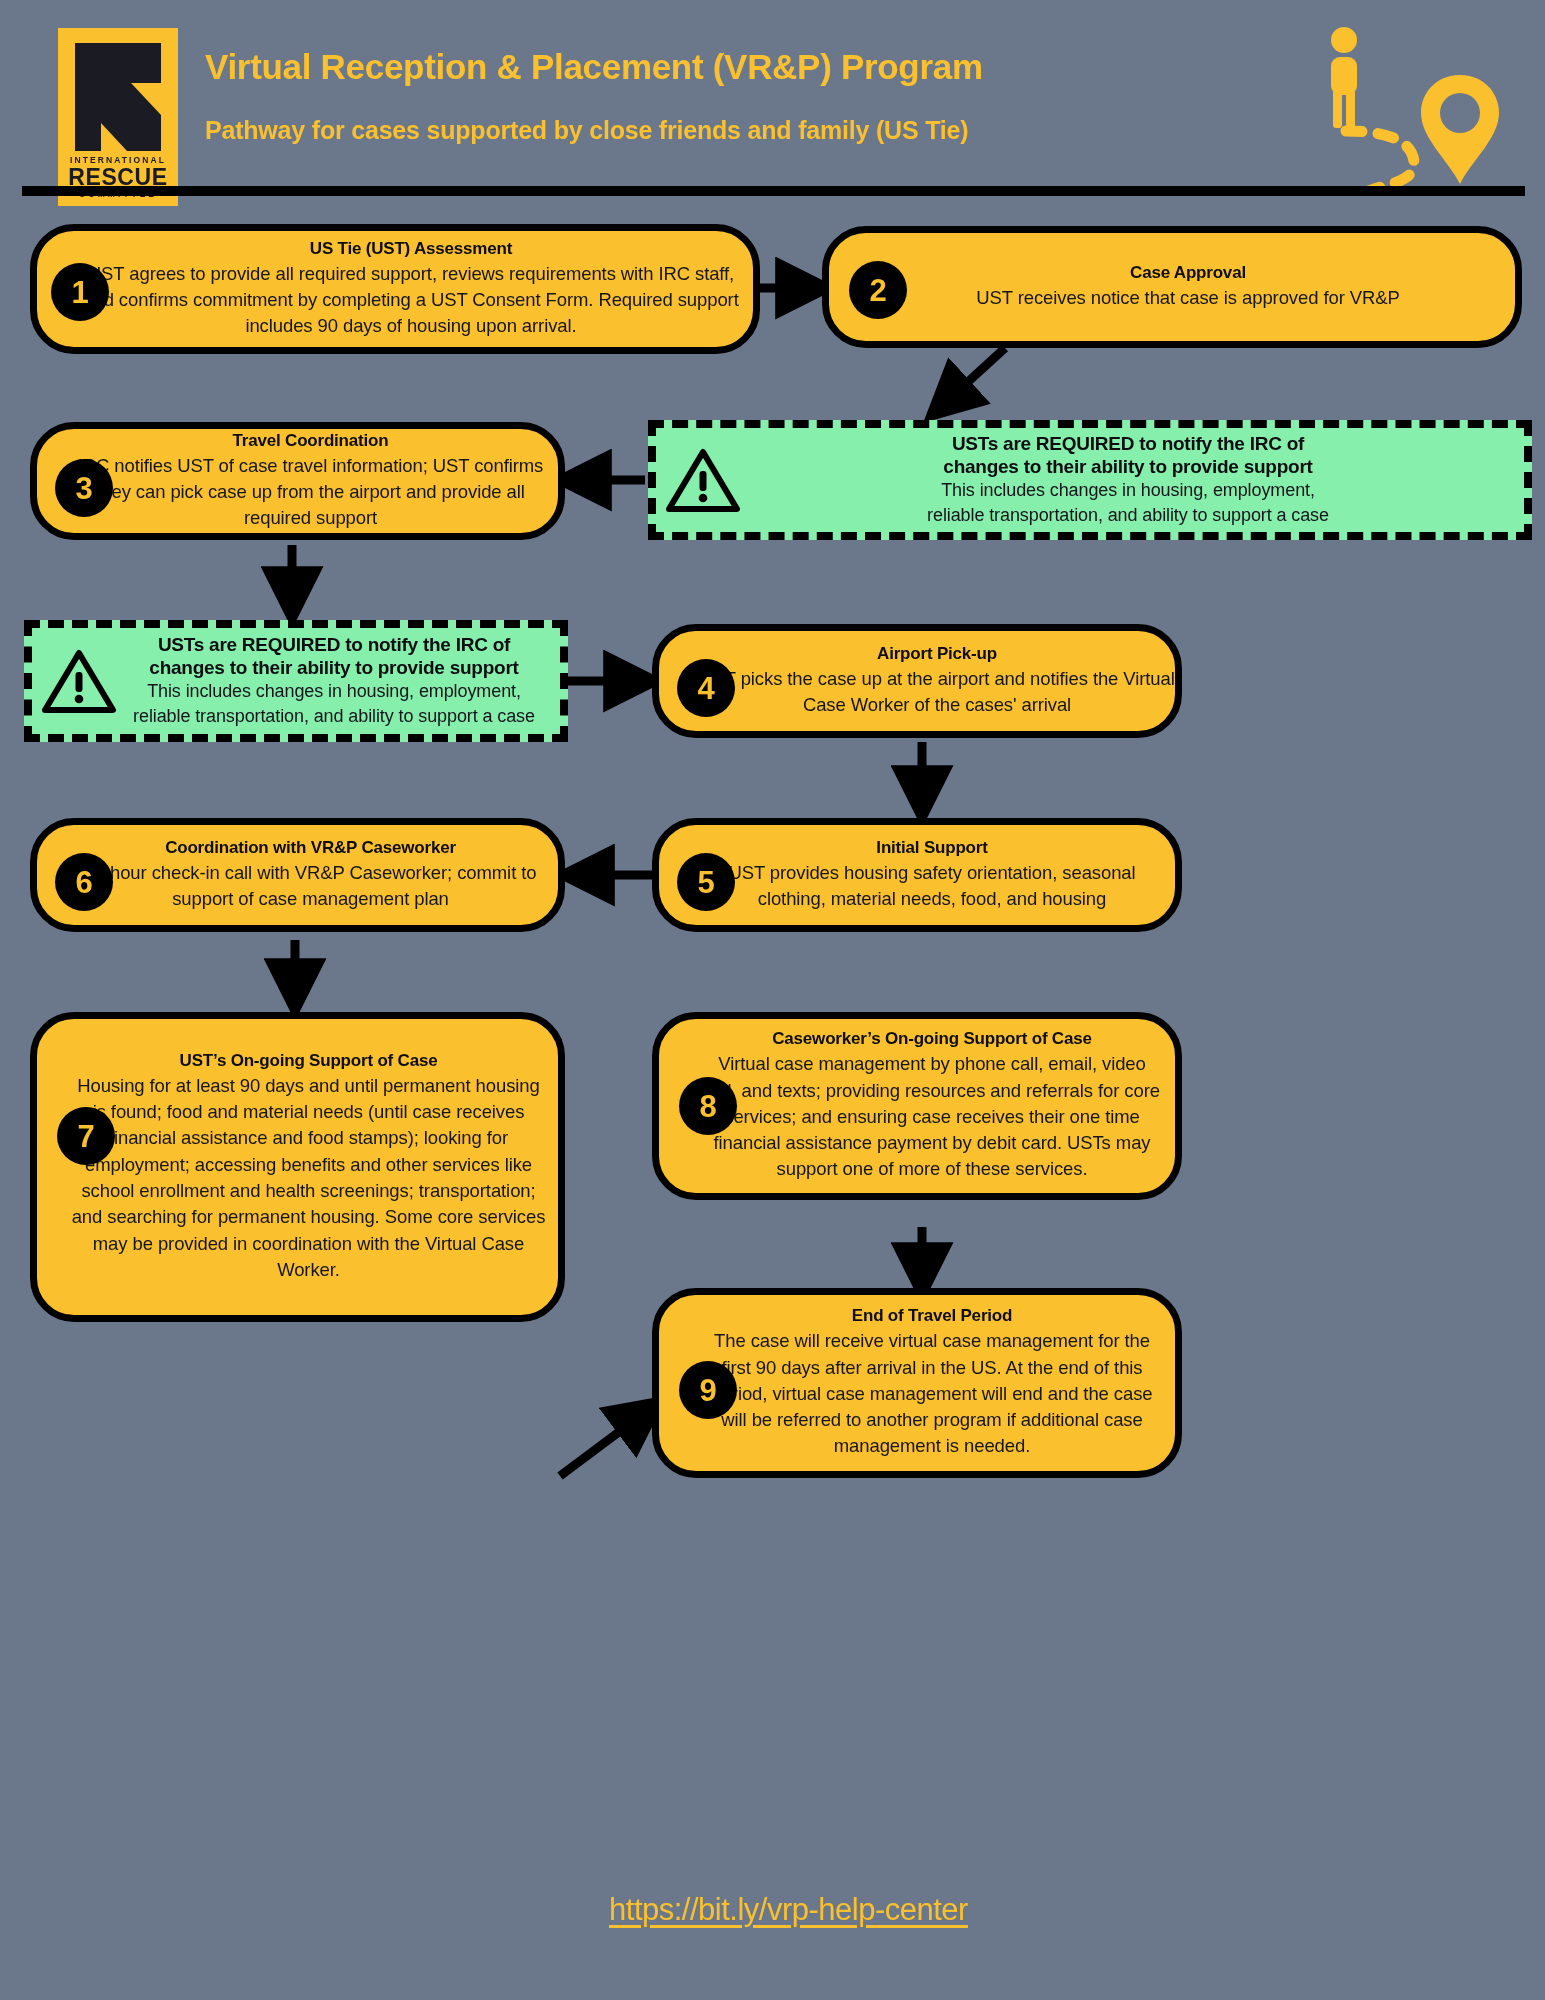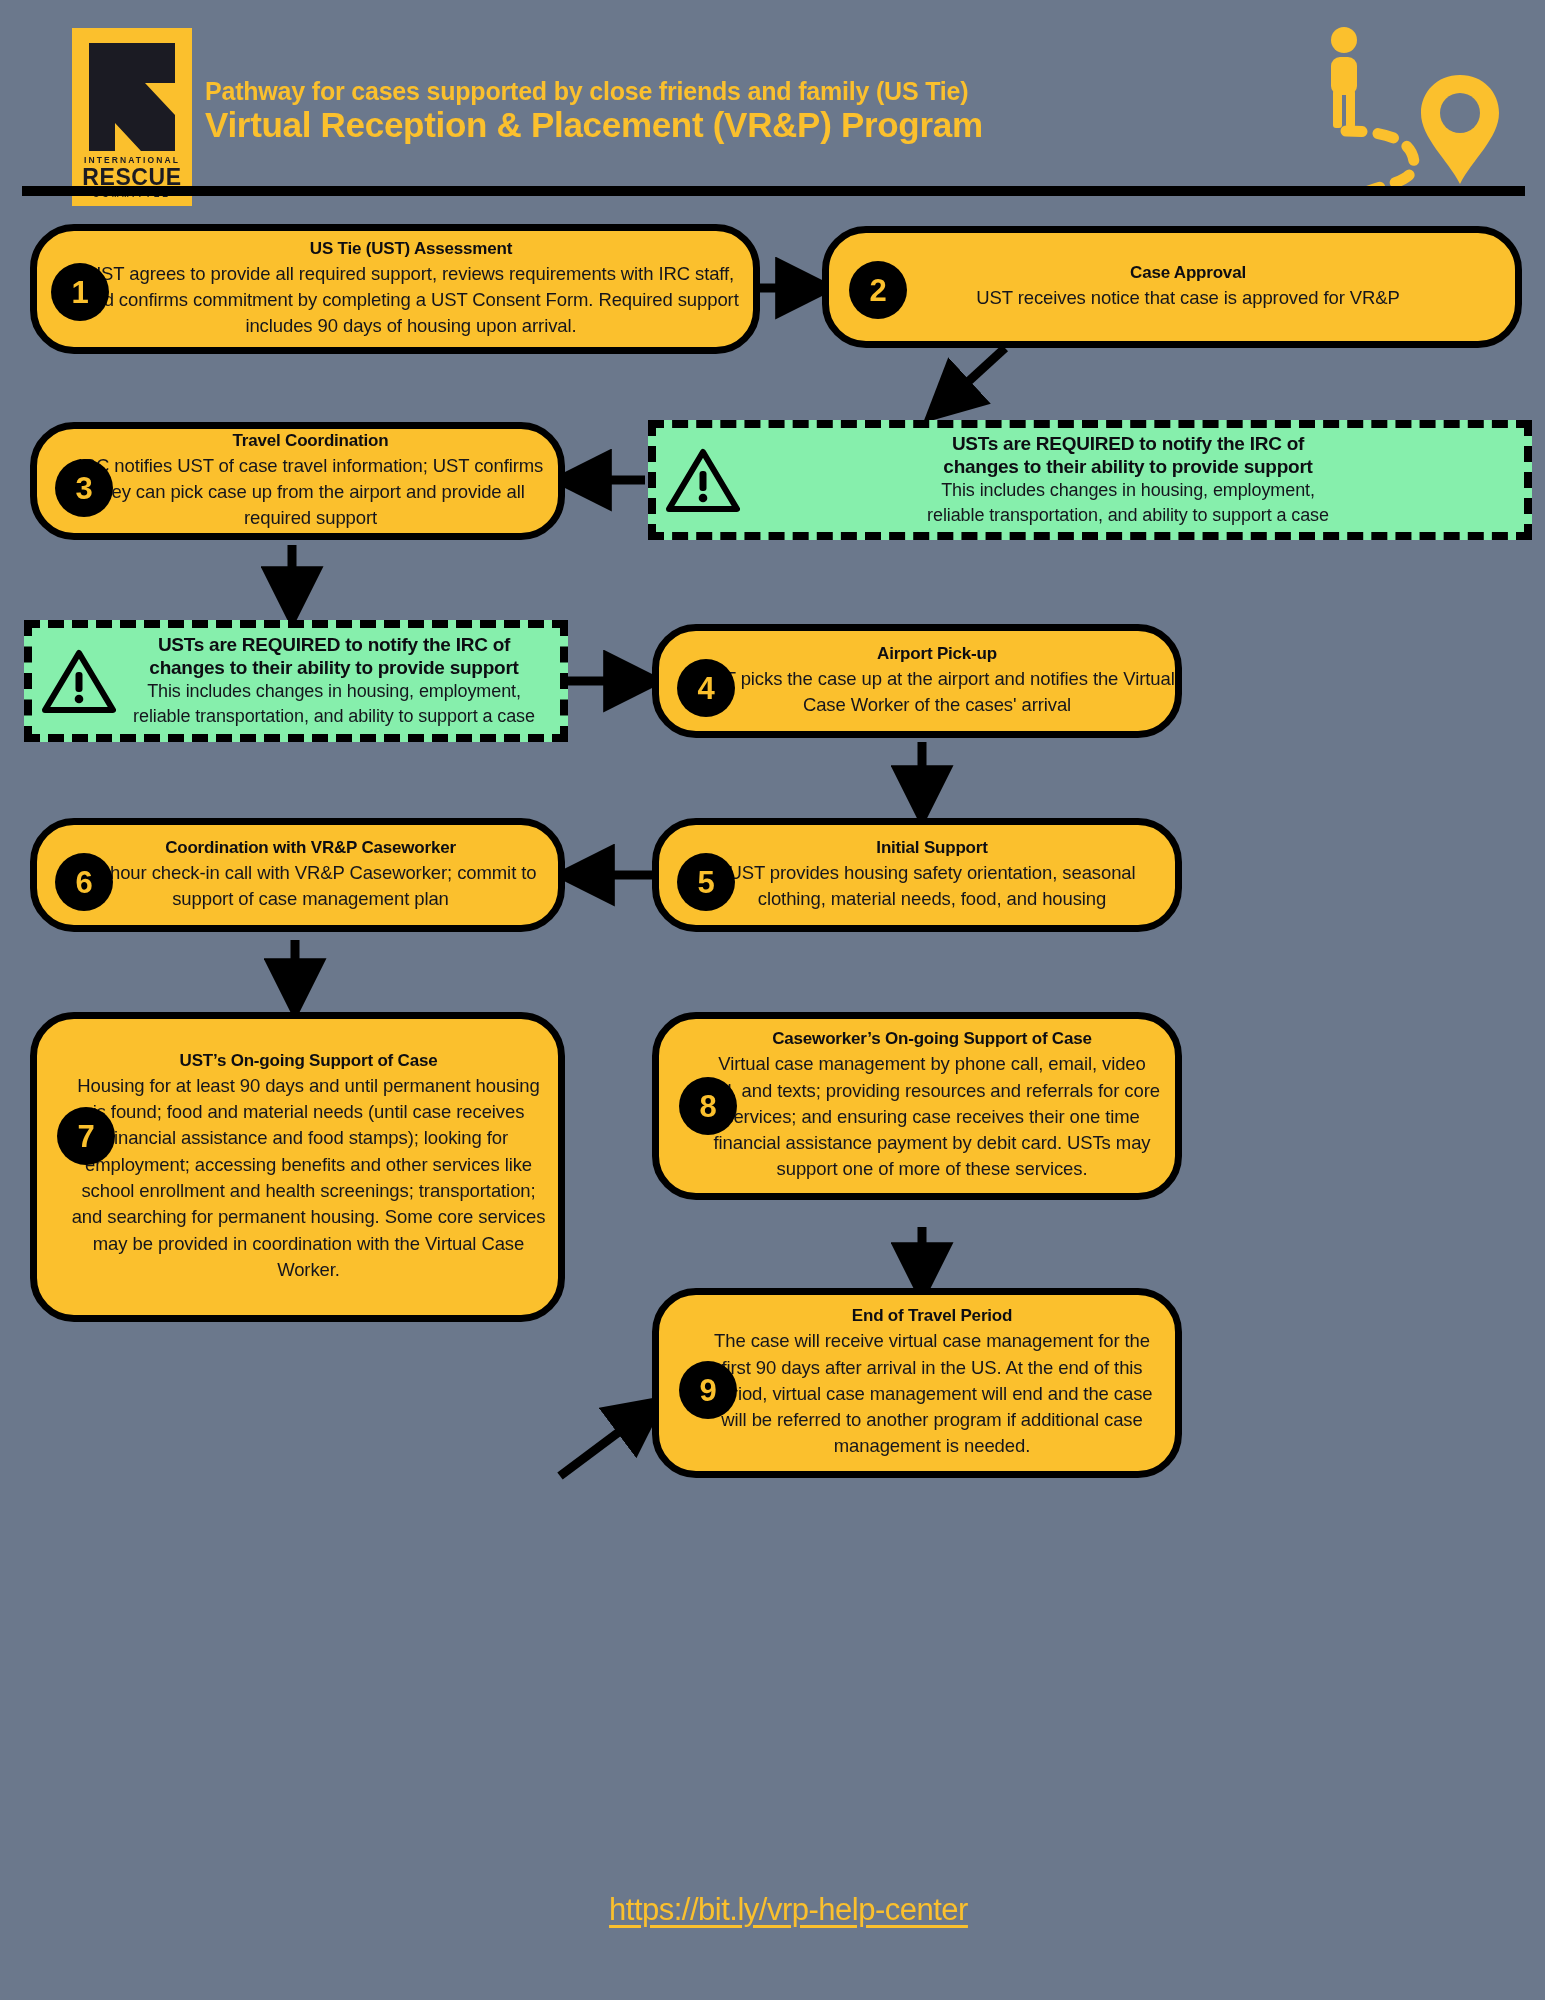--- a/index.html
+++ b/index.html
@@ -13,21 +13,21 @@
   #page {
     position: relative;
     width: 1545px;
     height: 2000px;
     background: #6b788c;
   }
 
   
   #header { position: absolute; left: 0; top: 0; width: 1545px; height: 240px; }
   #logo {
-    position: absolute; left: 72px; top: 28px;
+    position: absolute; left: 58px; top: 28px;
     width: 120px; height: 178px;
     background: #fbc02d;
     display: flex; flex-direction: column;
     align-items: center; justify-content: flex-start;
   }
   #logo-mark { width: 86px; height: 108px; margin-top: 15px; }
   #logo-txt { width: 100px; margin-top: 5px; text-align: center; color: #1b1b23; }
   #logo-l1 { font-size: 8.5px; font-weight: 700; letter-spacing: 2.1px; line-height: 1.1; }
   #logo-l2 { font-size: 23px; font-weight: 800; letter-spacing: 0.6px; line-height: 1.05; }
   #logo-l3 { font-size: 8.5px; font-weight: 700; letter-spacing: 3.0px; line-height: 1.2; }
@@ -127,22 +127,22 @@
         <path d="M0 0 H86 V40 L56 40 L86 72 V108 H52 L26 80 V108 H0 Z" fill="#1b1b23"></path>
       </svg>
       <div id="logo-txt">
         <div id="logo-l1">INTERNATIONAL</div>
         <div id="logo-l2">RESCUE</div>
         <div id="logo-l3">COMMITTEE</div>
       </div>
     </div>
 
     <div id="title-block">
+      <div id="main-title">Virtual Reception &amp; Placement (VR&amp;P) Program</div>
       <div id="sub-title">Pathway for cases supported by close friends and family (US Tie)</div>
-      <div id="main-title">Virtual Reception &amp; Placement (VR&amp;P) Program</div>
     </div>
 
     <svg id="journey-icon" viewBox="0 0 190 175">
       <circle cx="22" cy="22" r="13" fill="#fbc02d"></circle>
       <rect x="9" y="39" width="26" height="38" rx="9" fill="#fbc02d"></rect>
       <rect x="11" y="72" width="9" height="38" rx="3" fill="#fbc02d"></rect>
       <rect x="24" y="72" width="9" height="38" rx="3" fill="#fbc02d"></rect>
       <path d="M24 113 C 70 113, 92 125, 92 146 C 92 168, 50 166, 34 180" fill="none" stroke="#fbc02d" stroke-width="11" stroke-linecap="round" stroke-dasharray="16 16"></path>
       <path d="M138 57 C 115 57, 99 74, 99 95 C 99 120, 126 142, 138 166
                C 150 142, 177 120, 177 95 C 177 74, 161 57, 138 57 Z" fill="#fbc02d"></path>

